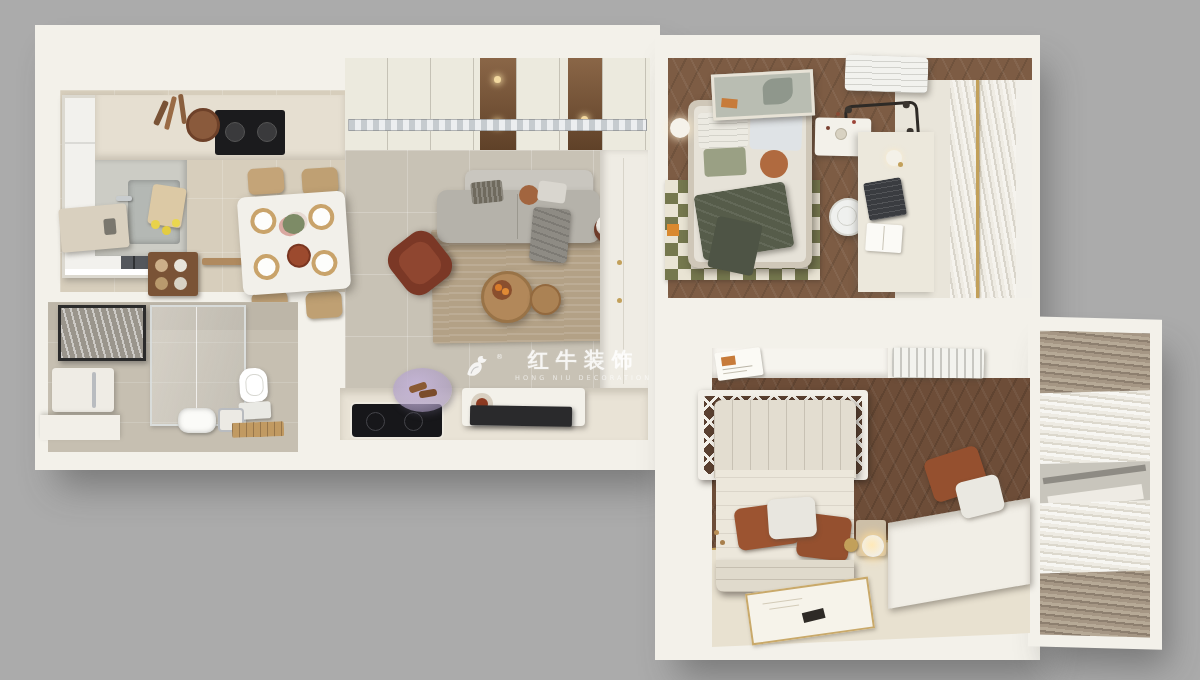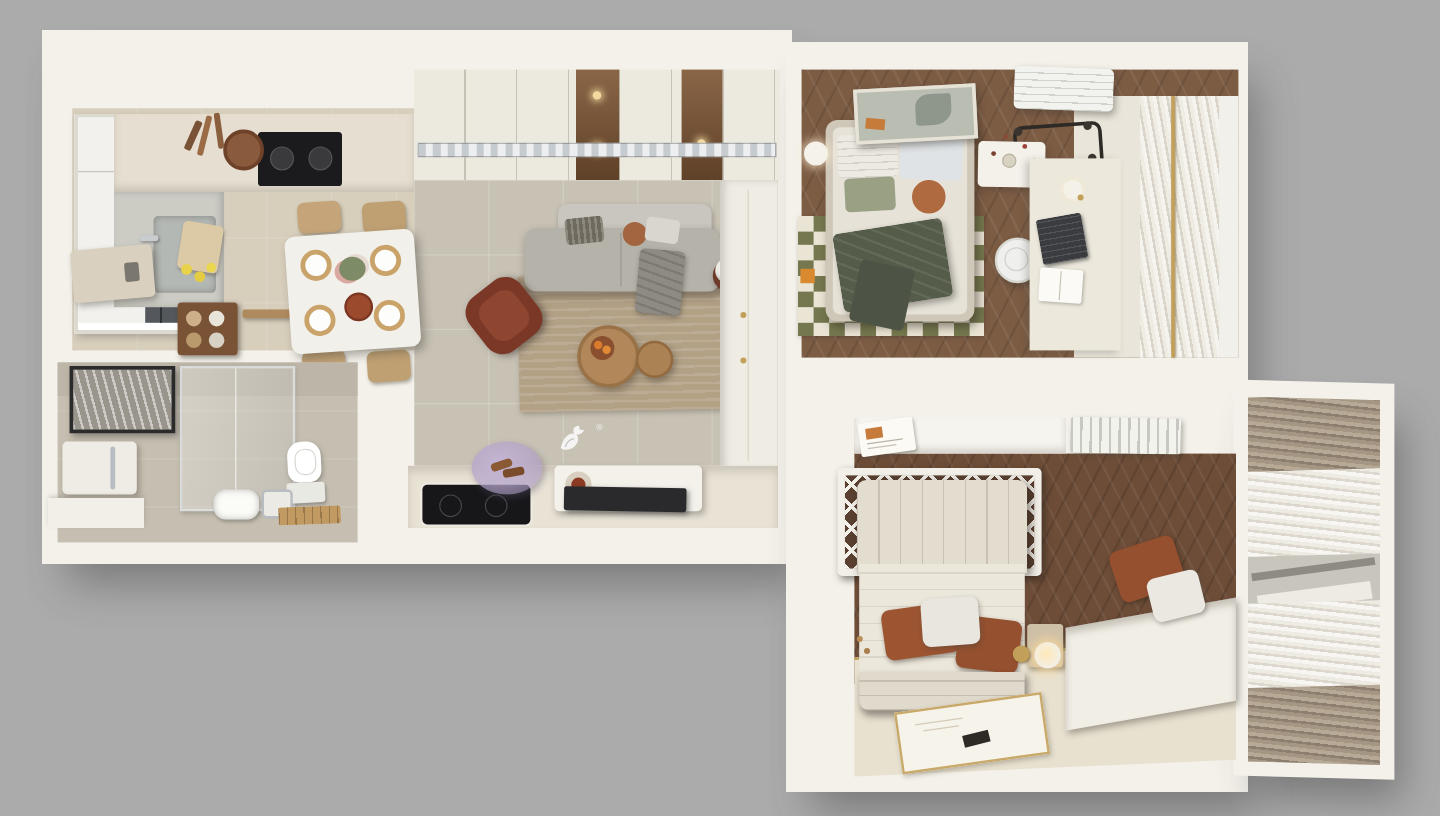--- a/index.html
+++ b/index.html
@@ -318,15 +318,19 @@
   </div>
 
   <div class="abs wm" style="left:462px;top:350px;">
     <span style="display:inline-block;width:30px;height:30px;">
       <svg width="30" height="30" viewBox="0 0 40 40">
         <path d="M7 31 C10 19, 16 14, 22 15 C19 10, 23 5, 28 7 C26.5 10, 29 11.5, 33 11 C31 15.5, 27.5 16.5, 24.5 15.8 C29 21, 25 30, 17 32.5 C13 33.6, 9 33, 7 31 Z" fill="rgba(255,255,255,.82)"></path>
         <path d="M12 30 C14 24, 18 21, 22 21" stroke="rgba(150,150,150,.5)" stroke-width="1.5" fill="none"></path>
       </svg>
     </span>
     <span class="reg">®</span>
+    <span style="display:flex;flex-direction:column;align-items:center;">
+      <span class="cn">红牛装饰</span>
+      <span class="en">HONG NIU DECORATION</span>
+    </span>
   </div>
 
 </div>
 
 </body></html>

